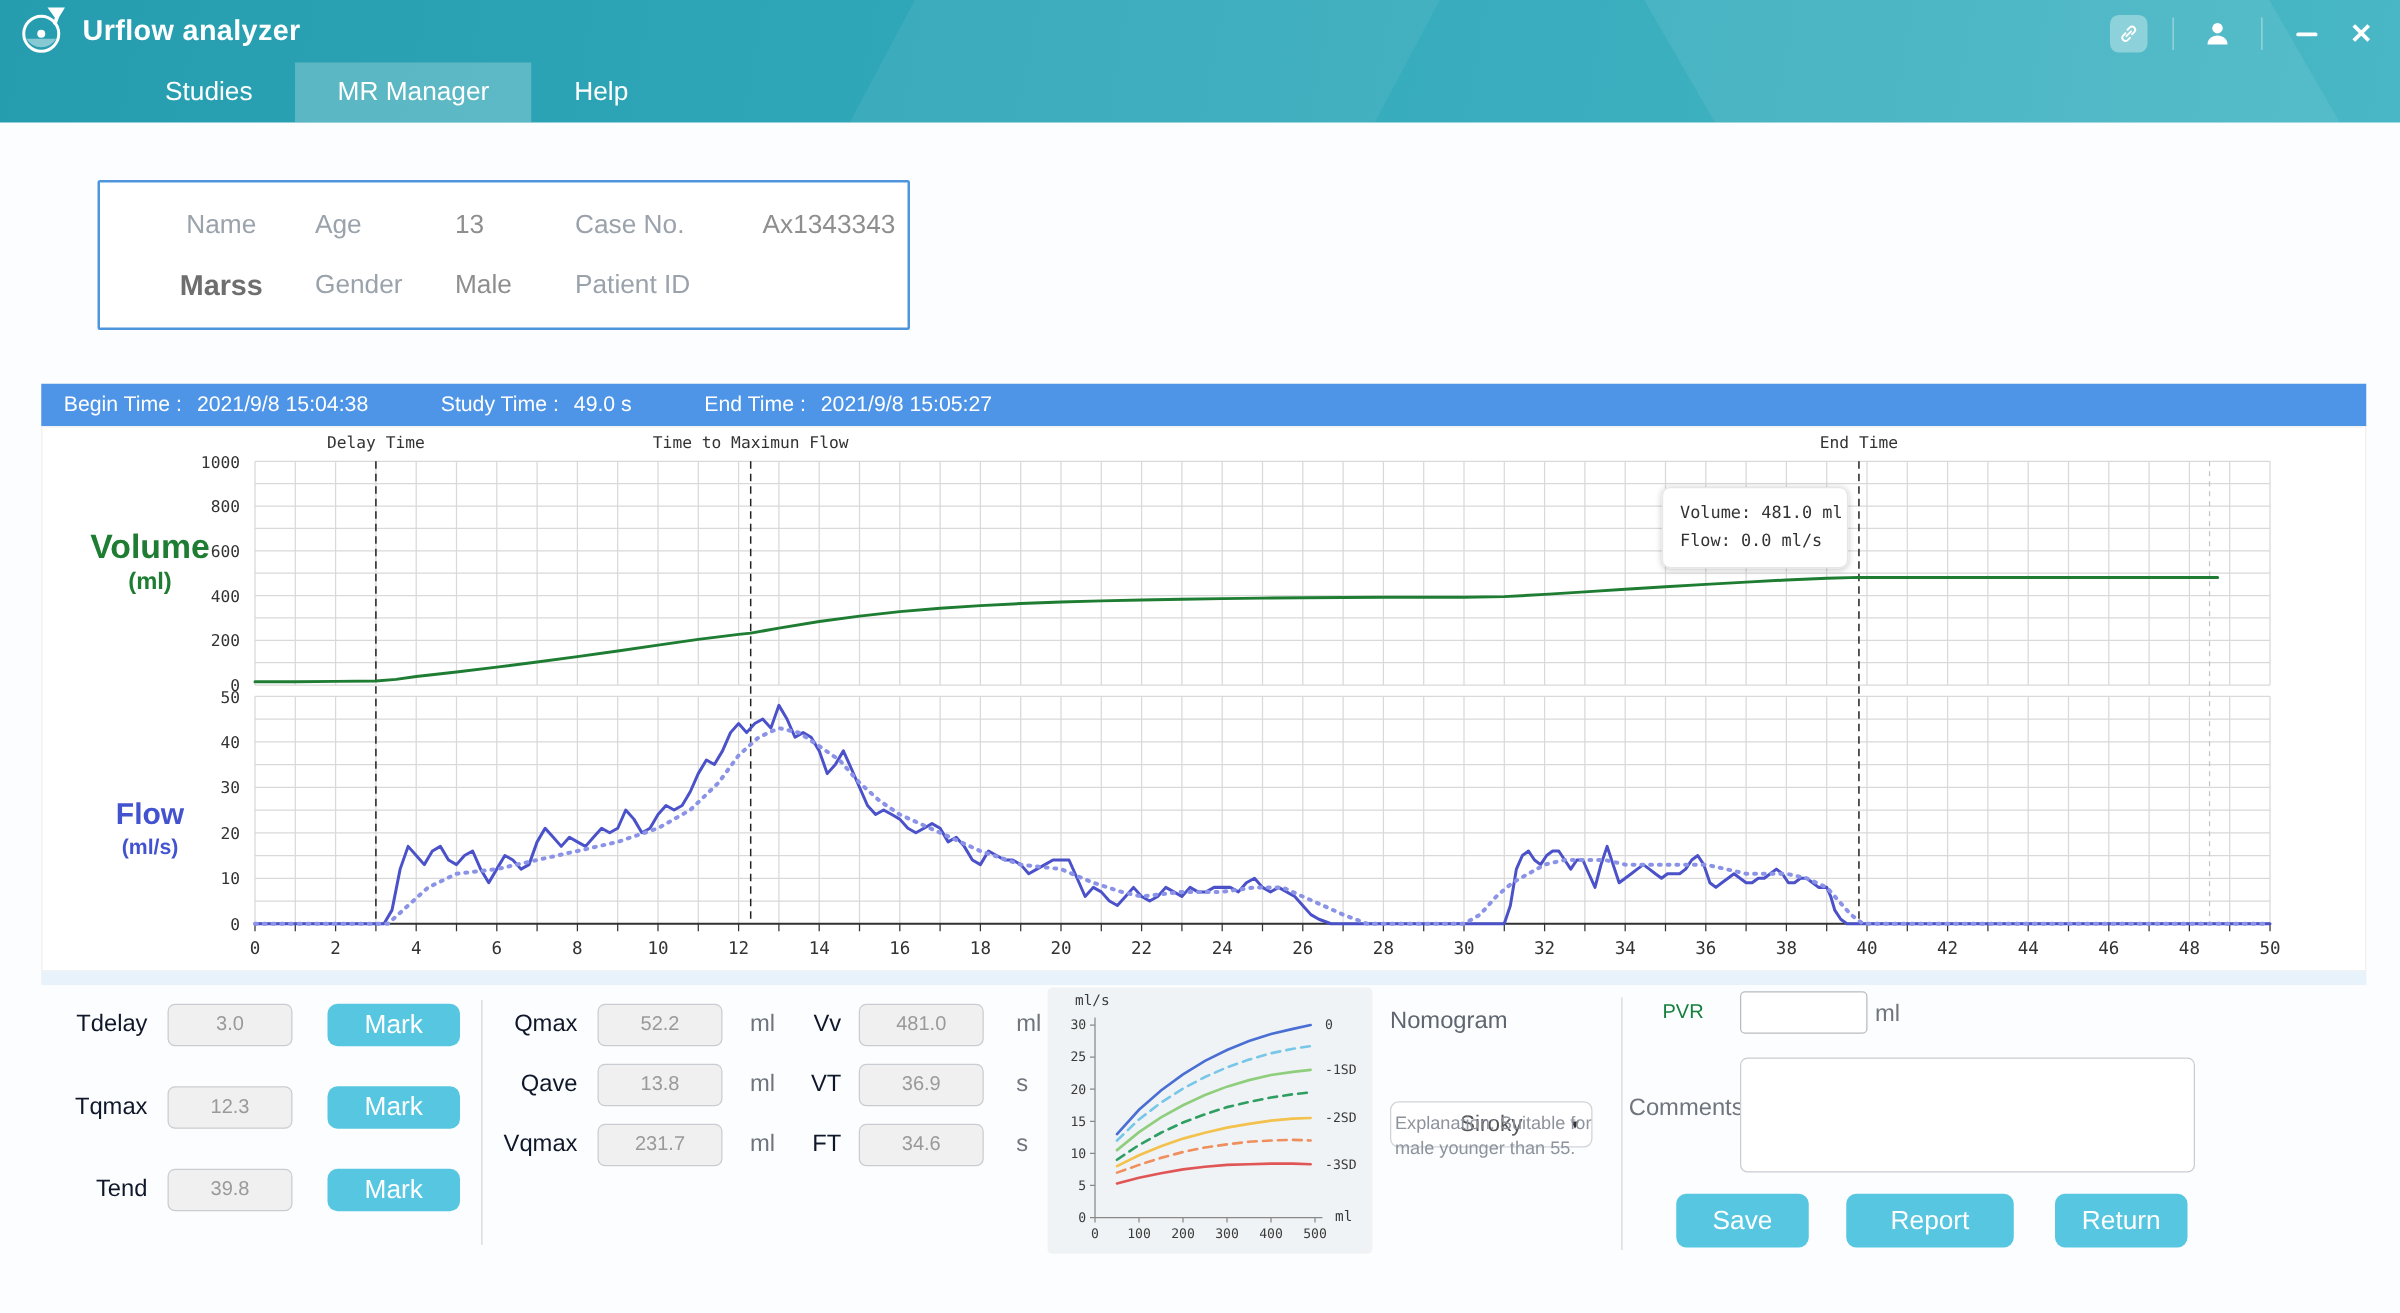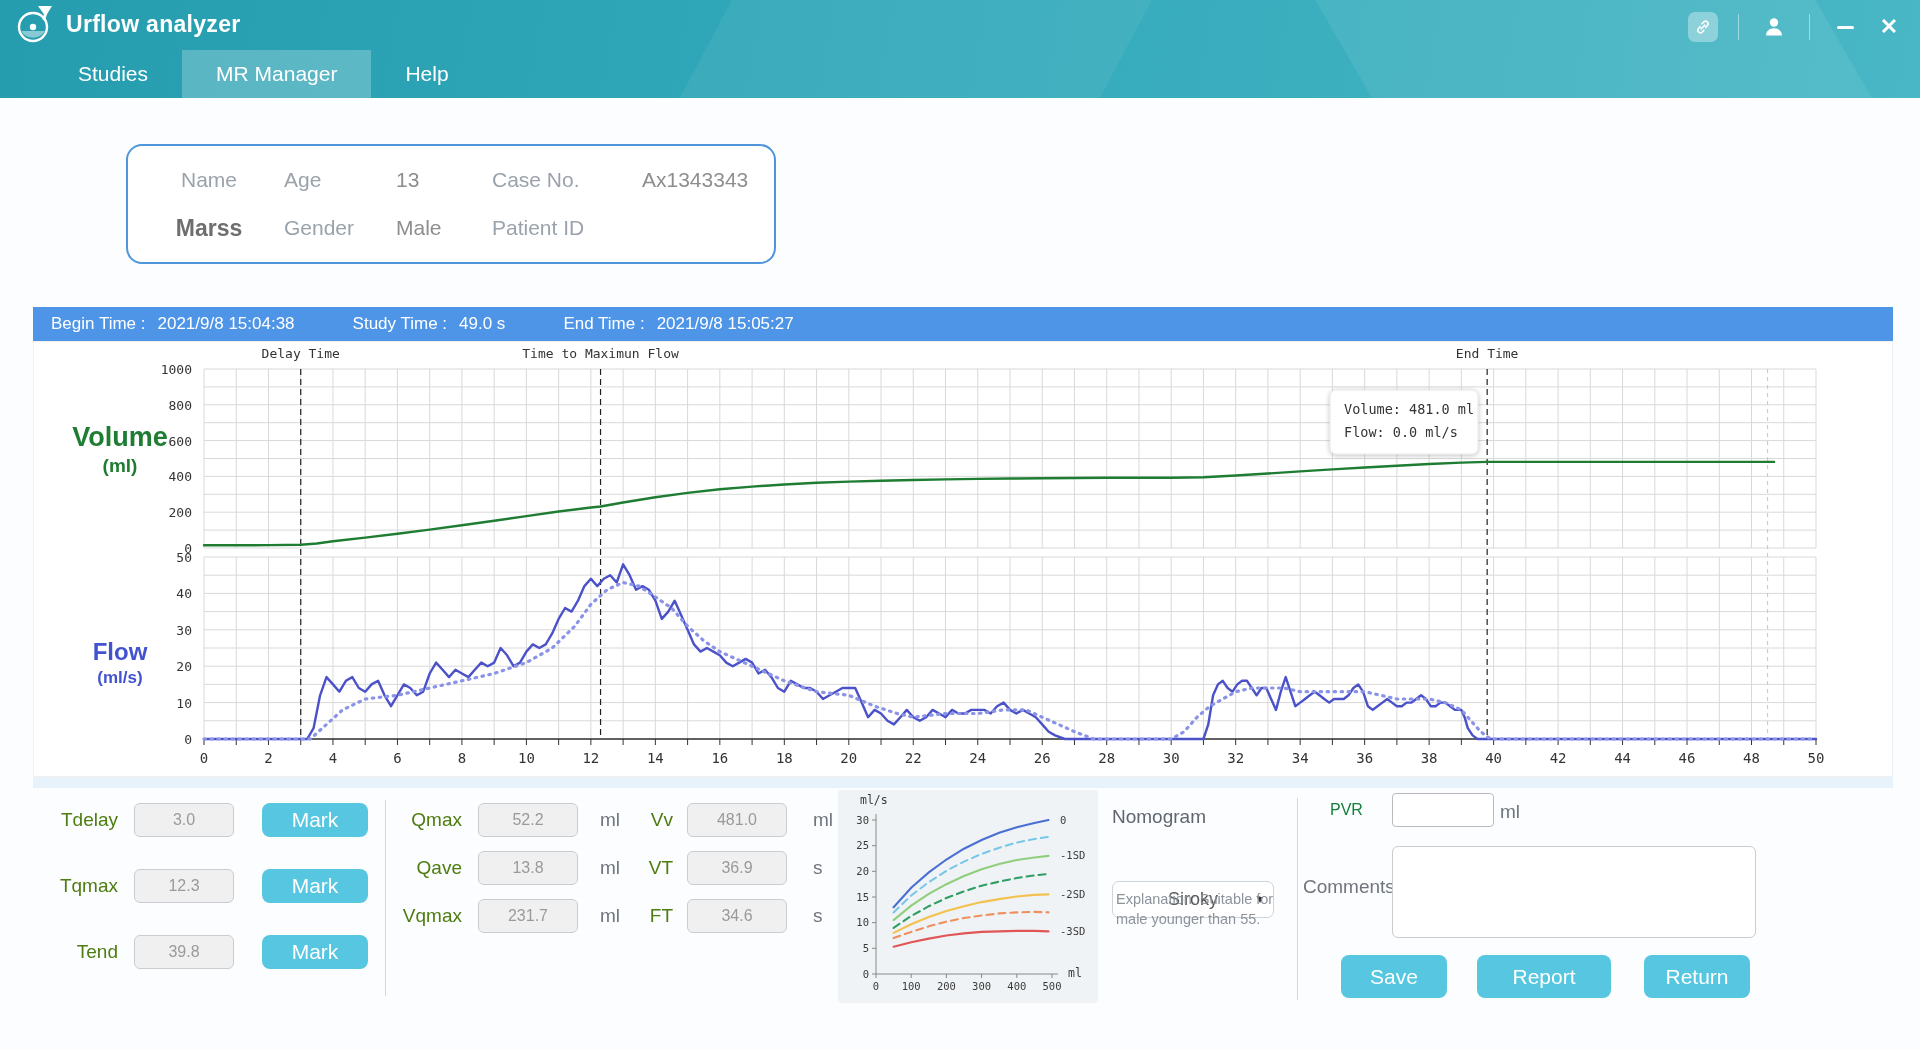--- a/index.html
+++ b/index.html
@@ -23,30 +23,30 @@
   .app-title { position:absolute; left:66px; top:11px; color:#fff; font-size:23px; font-weight:bold; letter-spacing:.3px; }
   .win-controls { position:absolute; right:14px; top:10px; height:34px; display:flex; align-items:center; }
   .link-btn { width:30px; height:30px; background:rgba(255,255,255,0.35); border-radius:7px;
     display:flex; align-items:center; justify-content:center; }
   .wc-sep { width:1px; height:26px; background:rgba(255,255,255,0.45); margin:0 20px; }
   .user-btn { width:30px; height:30px; display:flex; align-items:center; justify-content:center; }
   .min-btn { width:30px; height:30px; display:flex; align-items:center; justify-content:center; }
   .min-glyph { width:17px; height:3px; background:#fff; border-radius:2px; }
   .close-btn { width:34px; height:30px; display:flex; align-items:center; justify-content:center;
     color:#fff; font-size:22px; font-weight:bold; margin-left:12px; }
-  .nav { position:absolute; left:0; top:50px; height:48px; display:flex; padding-left:44px; }
+  .nav { position:absolute; left:0; top:50px; height:48px; display:flex; padding-left:98px; }
   .nav-item { padding:0 34px; line-height:48px; color:#fff; font-size:21px; cursor:default; }
   .nav-item.active { background:rgba(255,255,255,0.24); }
 
   
   .card {
     position:absolute; left:78px; top:144px; width:650px; height:120px;
-    border:2px solid #4e95dc; border-radius:16px; background:#fff;
+    border:2px solid #4e95dc; border-radius:2px; background:#fff;
     display:grid; grid-template-columns:150px 112px 96px 150px 1fr;
-    grid-template-rows:1fr 1fr; align-items:center; padding:10px 6px;margin-left:48px;
+    grid-template-rows:1fr 1fr; align-items:center; padding:10px 22px;
   }
   .p-label { color:#9aa2ab; font-size:21px; }
   .p-value { color:#8e8e8e; font-size:21px; }
   .p-name  { color:#6e6e6e; font-size:23px; font-weight:bold; }
   .cc { text-align:center; }
 
   
   .timebar {
     position:absolute; left:33px; top:307px; width:1860px; height:34px;
     background:#4e95e7; color:#fff; display:flex; align-items:center;
@@ -71,21 +71,21 @@
   .flow-unit { font-size:17px; margin-top:2px; }
 
   
   .divider { position:absolute; width:1px; background:#d3d6da; }
   .dv1 { left:385px; top:800px; height:196px; }
   .dv2 { left:1297px; top:798px; height:202px; }
 
   .mrow { display:flex; align-items:center; height:40px; }
   .sec-times { position:absolute; left:46px; top:800px; display:flex; flex-direction:column; gap:26px; }
   .sec-qv    { position:absolute; left:390px; top:800px; display:flex; flex-direction:column; gap:8px; }
-  .m-label { color:#4d7c0f; font-size:19px; text-align:right; }
+  .m-label { color:#0f172a; font-size:19px; text-align:right; }
   .l1 { width:72px; margin-right:16px; }
   .l2 { width:43px; margin-right:14px; }
   .val-box {
     width:100px; height:34px; background:#f0f0f0; border:1px solid #c9cdd1; border-radius:6px;
     display:flex; align-items:center; justify-content:center; color:#9a9a9a; font-size:16px;
   }
   .unit { color:#70757d; font-size:19px; width:30px; margin-left:22px; }
   .unit2 { margin-left:26px; }
   .btn {
     background:#56c6e1; color:#fff; border:none; border-radius:8px;

